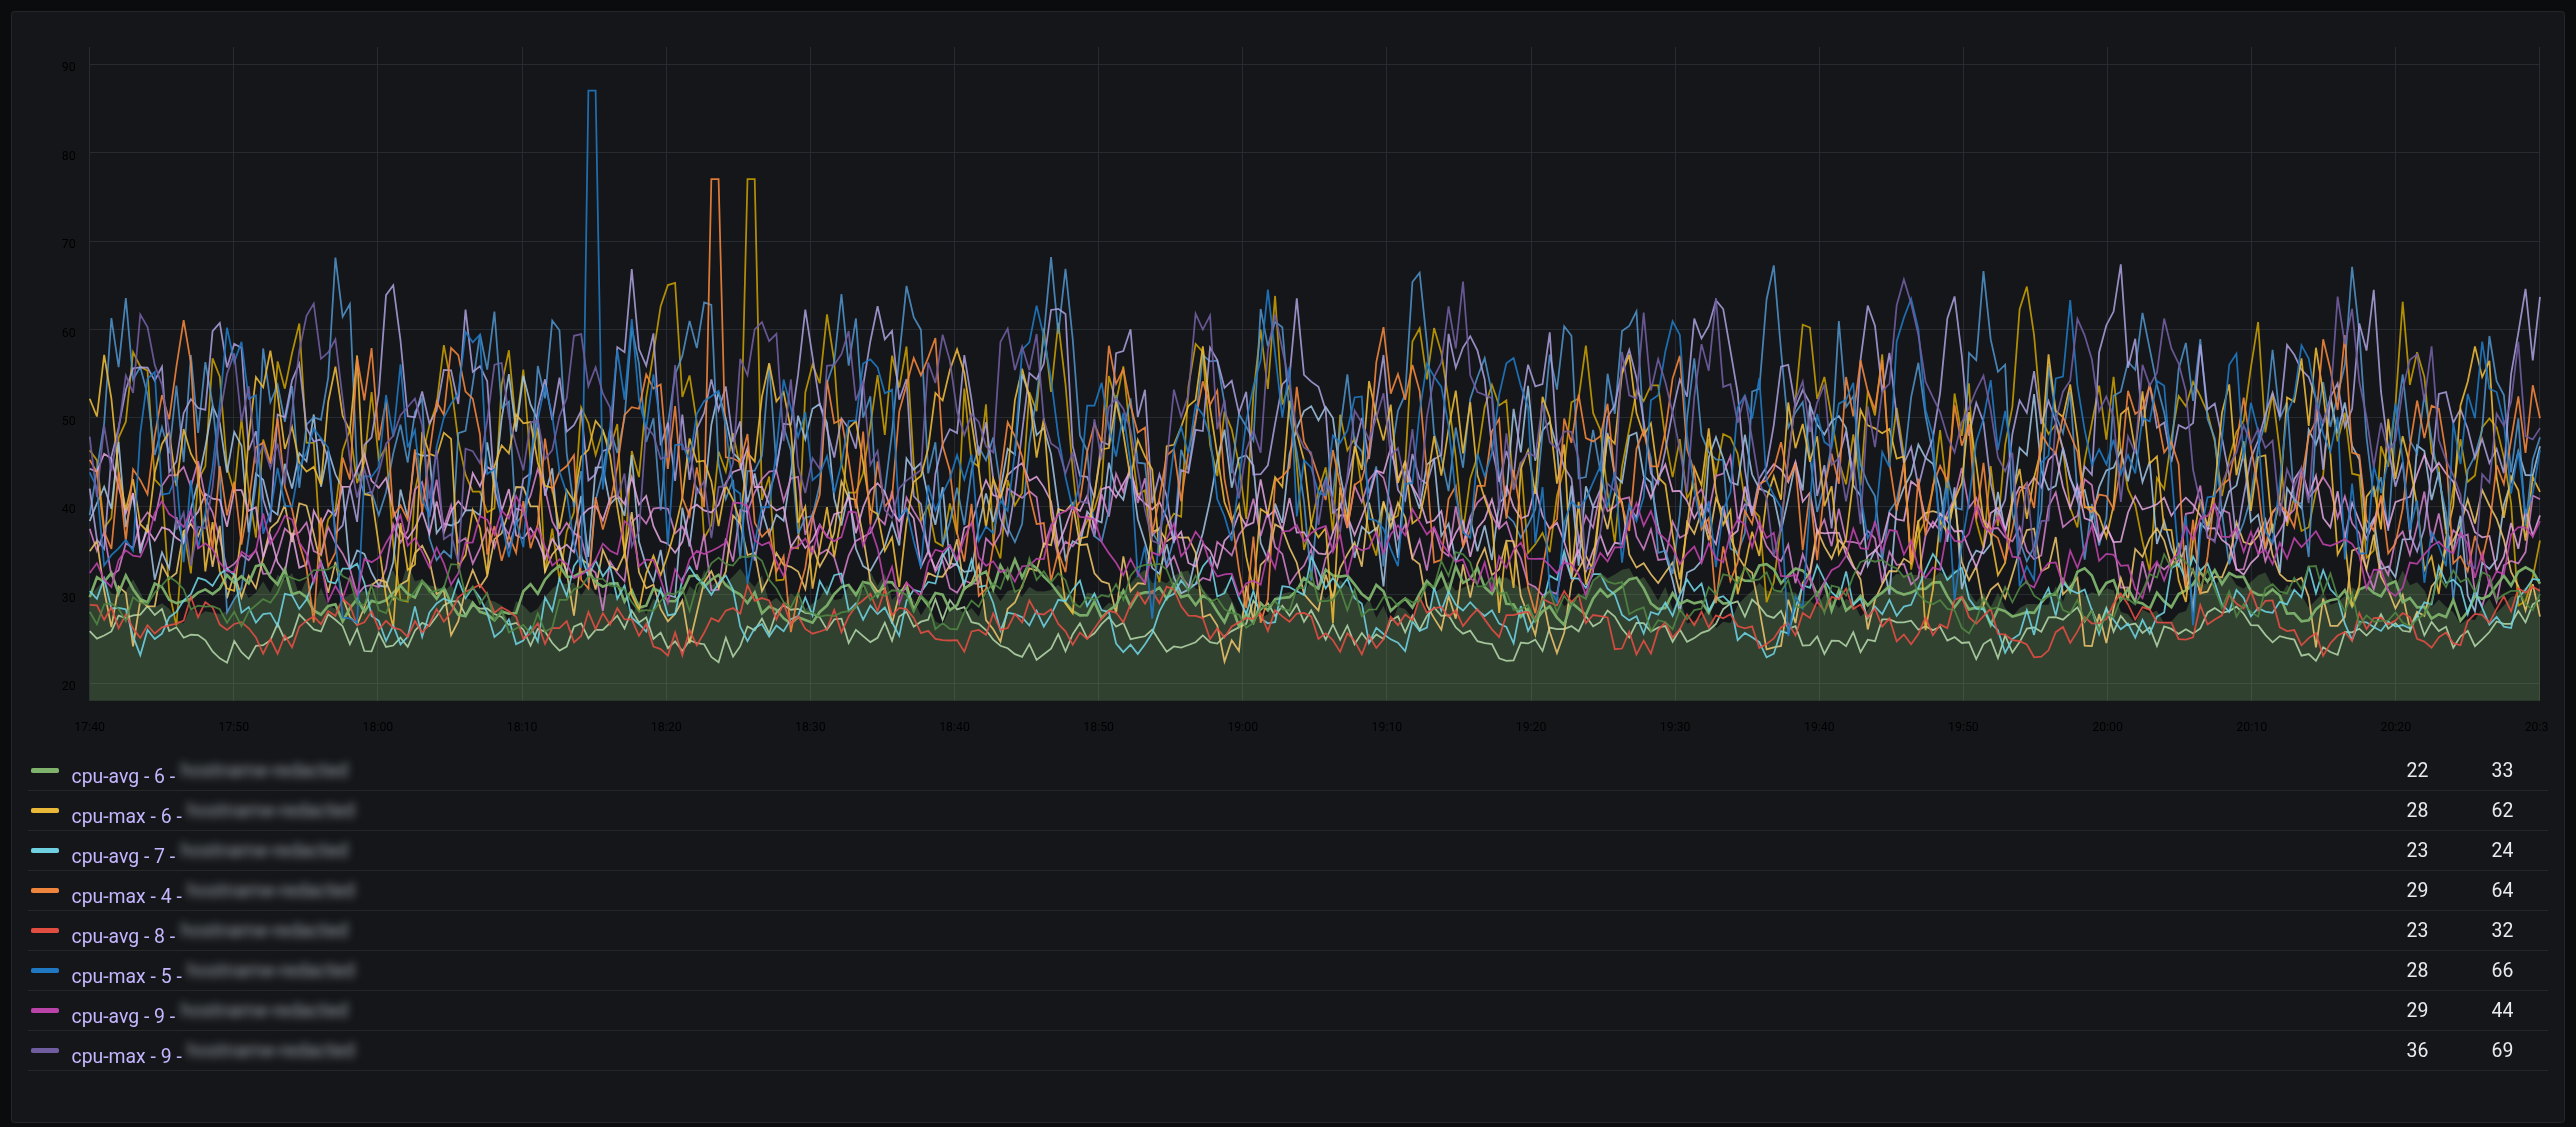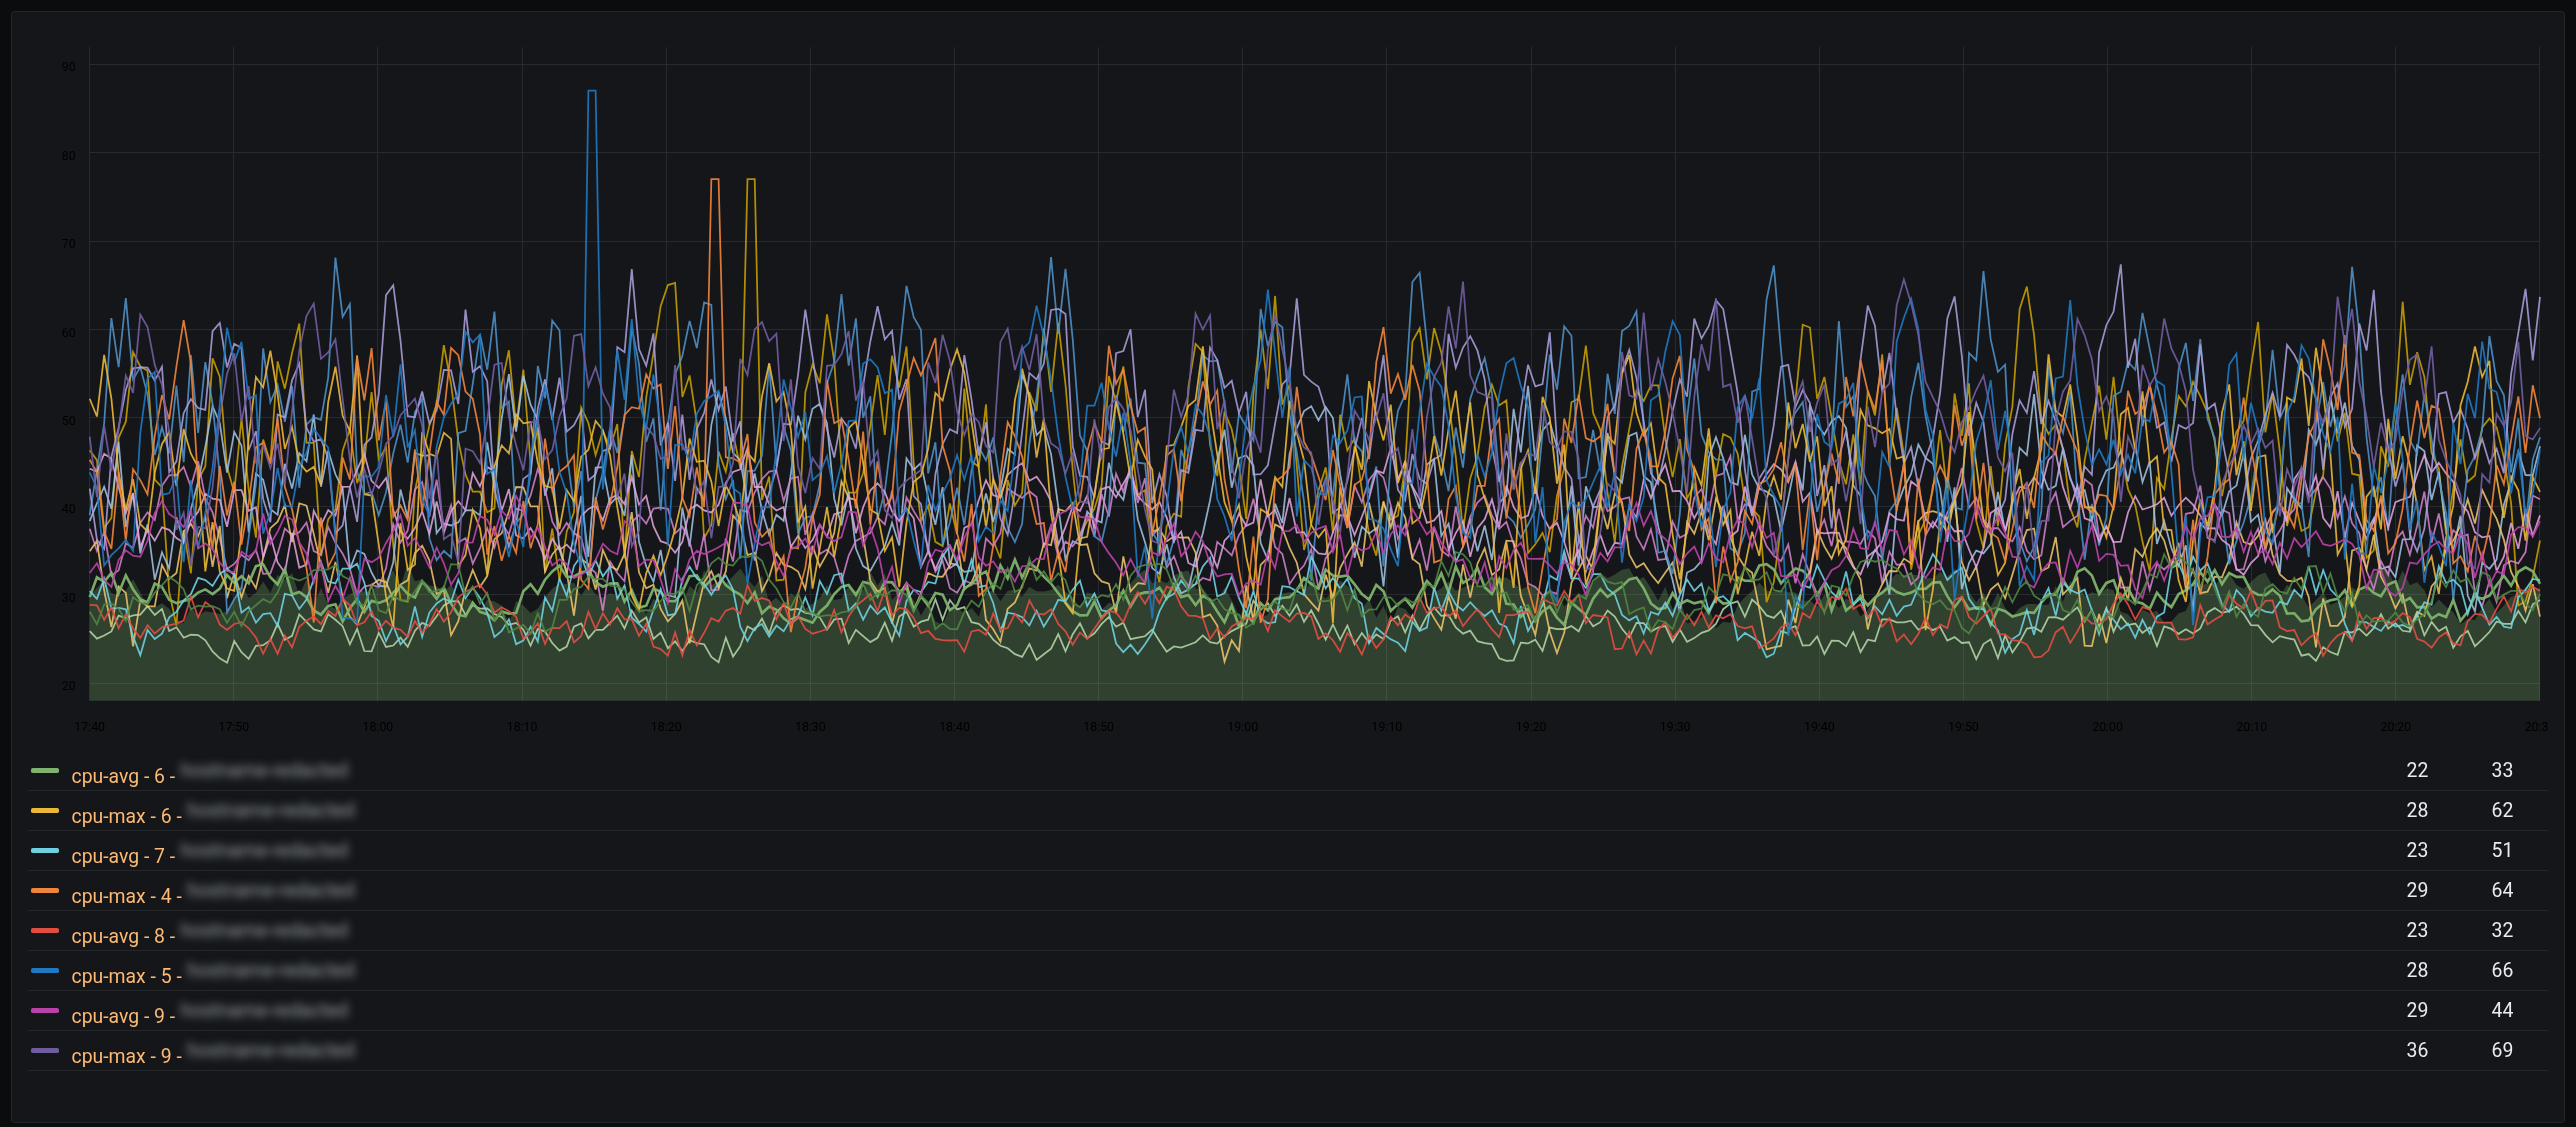--- a/index.html
+++ b/index.html
@@ -5,21 +5,21 @@
   html,body{margin:0;padding:0;background:#0b0c0e;color:#cfd2d6;font-family:-apple-system,BlinkMacSystemFont,"Segoe UI",Roboto,Helvetica,Arial,sans-serif;font-size:12.4px;width:2576px;}
   .panel{background:#141619;border:0.9px solid #24262a;border-radius:3.5px;margin:10.6px;padding:8.8px 16px 12.4px 16px;overflow:hidden;}
   .panel-title{color:#e9ecef;font-weight:600;font-size:23px;text-align:center;padding:10.6px 0 16px 0;}
   .chart-wrap{position:relative;width:100%;height:725px;}
   svg{display:block;}
   .grid line{stroke:#2a2d31;stroke-width:1;shape-rendering:crispEdges;}
   .legend{width:100%;margin-top:5.3px;}
   .legend-row{display:flex;align-items:center;height:39px;border-bottom:0.9px solid #24262a;padding:0 3.5px;}
   .legend-row:last-child{border-bottom:none;}
   .swatch{width:28px;height:5.3px;border-radius:1.8px;margin-right:12.4px;flex:0 0 auto;}
-  .lname{flex:0 0 auto;color:#fdba74;font-size:19.4px;white-space:nowrap;margin-top:12px;}
+  .lname{flex:0 0 auto;color:#c4b5fd;font-size:19.4px;white-space:nowrap;margin-top:12px;}
   .lhost{color:#9aa0a6;font-size:19.4px;margin-left:5.3px;filter:blur(4.4px);user-select:none;}
   .spacer{flex:1 1 auto;}
   .lval{width:85px;text-align:center;color:#e9ecef;font-size:19.4px;}
 </style>
 </head>
 <body>
 
 <div class="panel">
   <div class="chart-wrap">
     <svg id="chart" width="100%" height="100%" preserveAspectRatio="none" viewBox="0 0 2860 820" style="font-size:14px">
@@ -113,21 +113,21 @@
         <span class="spacer"></span>
         <span class="lval">28</span>
         <span class="lval">62</span>
       </div>
       <div class="legend-row">
         <span class="swatch" style="background: rgb(110, 208, 224);"></span>
         <span class="lname">cpu-avg - 7 -</span>
         <span class="lhost">hostname-redacted</span>
         <span class="spacer"></span>
         <span class="lval">23</span>
-        <span class="lval">51</span>
+        <span class="lval">24</span>
       </div>
       <div class="legend-row">
         <span class="swatch" style="background: rgb(239, 132, 60);"></span>
         <span class="lname">cpu-max - 4 -</span>
         <span class="lhost">hostname-redacted</span>
         <span class="spacer"></span>
         <span class="lval">29</span>
         <span class="lval">64</span>
       </div>
       <div class="legend-row">

